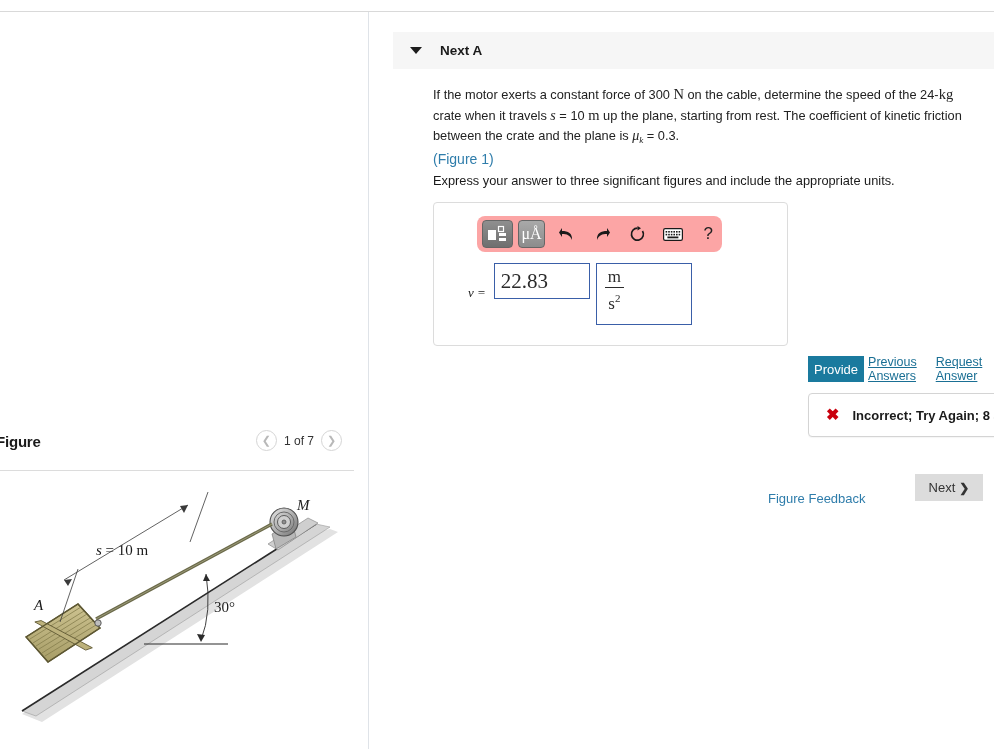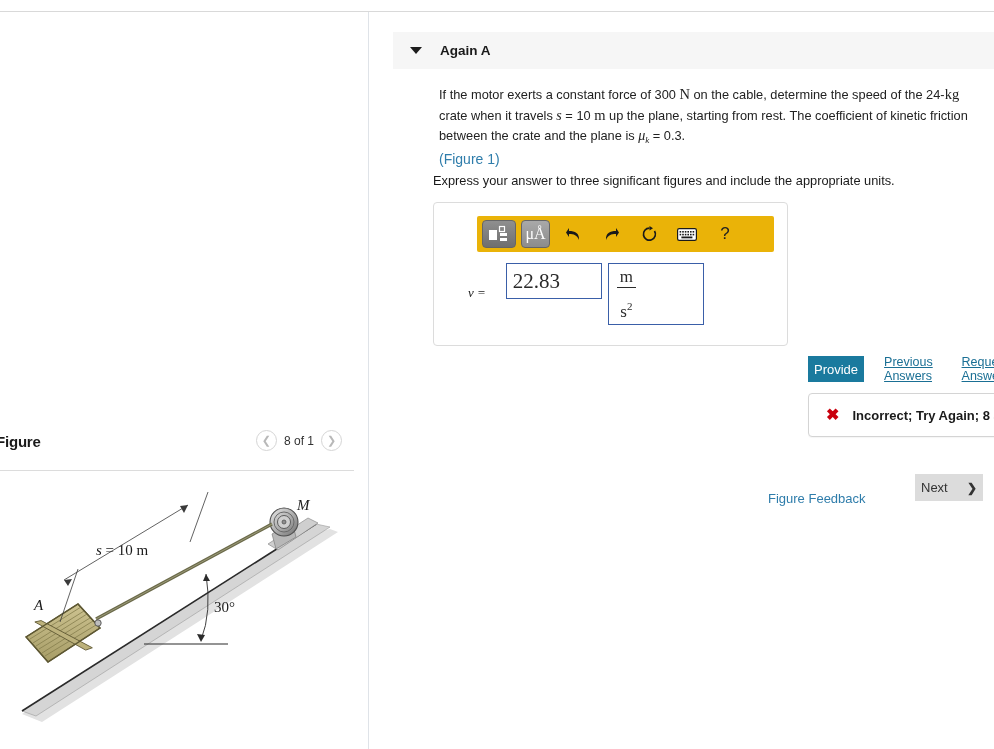--- a/index.html
+++ b/index.html
@@ -74,43 +74,43 @@
     border-left: 6px solid transparent;
     border-right: 6px solid transparent;
     border-top: 7px solid #1d1d1d;
     cursor: pointer;
   }
   #partA-label {
     margin-left: 18px; font-size: 13.5px; font-weight: bold; color: #1a1a1a;
   }
 
   #question {
-    position: absolute; left: 64px; top: 72px; width: 545px;
+    position: absolute; left: 58px; top: 72px; width: 545px;
     font-size: 12.8px; line-height: 1.45; color: #222;
   }
   .mathv { font-family: "Liberation Serif", serif; font-style: italic; font-size: 14px; }
   .mathu { font-family: "Liberation Serif", serif; font-style: normal; font-size: 14.5px; }
   .sub { font-size: 9px; vertical-align: -3px; font-family:"Liberation Serif",serif; font-style: italic; }
   #figure-link {
     display: block; margin-top: 2px;
     color: #2f7dab; font-size: 14px; cursor: pointer;
   }
   #express-note {
     position: absolute; left: 58px; top: 161px; width: 560px;
     font-size: 12.8px; font-weight: normal; color: #1a1a1a;
   }
 
   
   #answer-card {
     position: absolute; left: 58px; top: 190px; width: 355px; height: 144px;
     border: 1px solid #dcdcdc; border-radius: 4px; background: #fff;
   }
   #mathbar {
-    position: absolute; left: 43px; top: 13px; width: 297px; height: 36px;
-    background: #eab308; border-radius: 2px;
+    position: absolute; left: 43px; top: 13px; width: 245px; height: 36px;
+    background: #fca5a5; border-radius: 8px;
     display: flex; align-items: center;
   }
   .tb-btn {
     width: 34px; height: 28px; margin-left: 5px;
     background: linear-gradient(#8f8f8f,#6f6f6f);
     border: 1px solid #666; border-radius: 4px;
     display: flex; align-items: center; justify-content: center;
     cursor: pointer;
   }
   .tb-btn.second { background: linear-gradient(#a9a9a9,#8c8c8c); width: 29px; }
@@ -127,53 +127,53 @@
 
   #answer-row {
     position: absolute; left: 16px; top: 60px;
     display: flex; align-items: flex-start;
   }
   #vlabel {
     font-family: "Liberation Serif", serif; font-style: italic;
     font-size: 13px; color: #222; margin-top: 22px; margin-left: 18px;
   }
   #value-box {
-    margin-left: 20px; width: 96px; height: 36px;
+    margin-left: 8px; width: 96px; height: 36px;
     border: 1.5px solid #3a5fa8; background: #fff;
     display: flex; align-items: center; padding-left: 6px;
     font-family: "Liberation Serif", serif; font-size: 21px; color: #2b2b2b;
     cursor: text;
   }
   #unit-box {
     margin-left: 6px; width: 96px; height: 62px;
     border: 1.5px solid #3a5fa8; background: #fff;
     position: relative; cursor: text;
   }
   #unit-frac {
     position: absolute; left: 8px; top: 4px;
     font-family: "Liberation Serif", serif; font-size: 17px;
     color: #2b2b2b; text-align: center; line-height: 1.08;
   }
   #unit-num { padding: 0 3px; }
   #unit-bar { height: 1px; background: #2b2b2b; margin: 1px 0; }
-  #unit-den { padding: 12px 3px; }
+  #unit-den { padding: 4px 3px; }
   #unit-den sup { font-size: 11px; }
 
   
   #submit-row {
     position: absolute; left: 433px; top: 343px;
     display: flex; align-items: center;
   }
   #submit-btn {
     width: 71px; height: 26px; background: #1a7a9e; color: #fff;
     border: none; font-size: 13px; font-family: "Liberation Sans", sans-serif;
     cursor: pointer; display:flex; align-items:center; justify-content:center;
   }
   .link-action {
-    margin-left: 20px; color: #1a6f94; font-size: 12.5px;
+    margin-left: 4px; color: #1a6f94; font-size: 12.5px;
     text-decoration: underline; cursor: pointer;
   }
 
   #feedback-banner {
     position: absolute; left: 433px; top: 381px; width: 341px; height: 44px;
     border: 1px solid #d4d4d4; border-radius: 4px; background: #fff;
     display: flex; align-items: center;
     box-shadow: 0 1px 1px rgba(0,0,0,0.04);
   }
   #fb-x {
@@ -185,40 +185,40 @@
   }
 
   #provide-feedback {
     position: absolute; left: 393px; top: 479px;
     color: #2f7dab; font-size: 13px; cursor: pointer;
   }
   #next-btn {
     position: absolute; left: 915px; top: 474px;
     width: 68px; height: 27px; background: #dcdcdc; color: #333;
     border: none; font-size: 13px; cursor: pointer;
-    display: flex; align-items: center; justify-content: space-between; gap: 4px;
+    display: flex; align-items: center; justify-content: center; gap: 4px;
     font-family: "Liberation Sans", sans-serif;
   }
   #next-btn .chev { font-size: 12px; font-weight: bold; }
 </style>
 </head>
 <body>
 
 <div id="page">
 
   <div class="top-rule"></div>
 
   <div id="left-col">
 
     <div id="figure-header">
       <div id="figure-title">Figure</div>
 
       <div id="figure-pager">
         <div class="pager-btn">❮</div>
-        <span id="pager-label">8 of 1</span>
+        <span id="pager-label">1 of 7</span>
         <div class="pager-btn">❯</div>
       </div>
     </div>
 
     <div id="figure-rule"></div>
 
     <div id="figure-canvas">
       <svg width="360" height="250" viewBox="0 0 360 250">
         <defs>
           <linearGradient id="drumg" x1="0" y1="0" x2="1" y2="1">
@@ -287,21 +287,21 @@
     </div>
   </div>
 
   <div class="v-divider"></div>
 
   <div id="right-col">
     <div class="top-rule right" style="top:-1px;left:18px;width:601px;"></div>
 
     <div id="partA-header">
       <div id="partA-caret"></div>
-      <div id="partA-label">Again A</div>
+      <div id="partA-label">Next A</div>
     </div>
 
     <div id="question">
       <span>If the motor exerts a constant force of 300 </span><span class="mathu">N</span><span> on the cable, determine the speed of the 24-</span><span class="mathu">kg</span><span> crate when it travels </span><span class="mathv">s</span><span> = 10 </span><span class="mathu">m</span><span> up the plane, starting from rest. The coefficient of kinetic friction between the crate and the plane is </span><span class="mathv">μ</span><span class="sub">k</span><span> = 0.3.</span>
       <span id="figure-link">(Figure 1)</span>
     </div>
 
     <div id="express-note">Express your answer to three significant figures and include the appropriate units.</div>
 
     <div id="answer-card">

